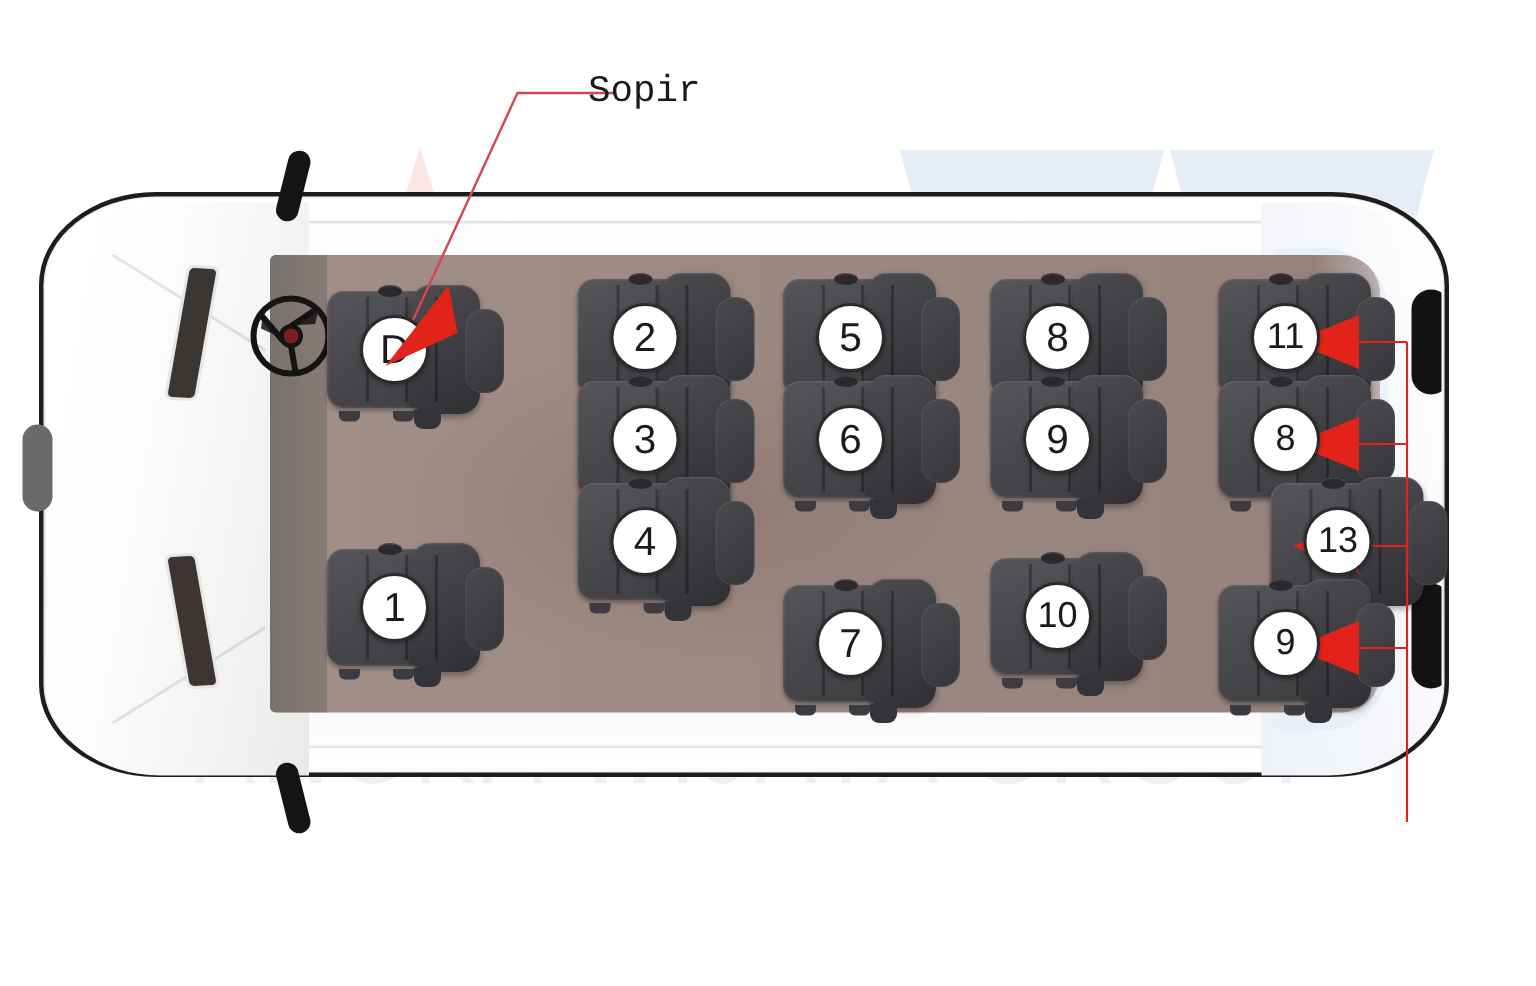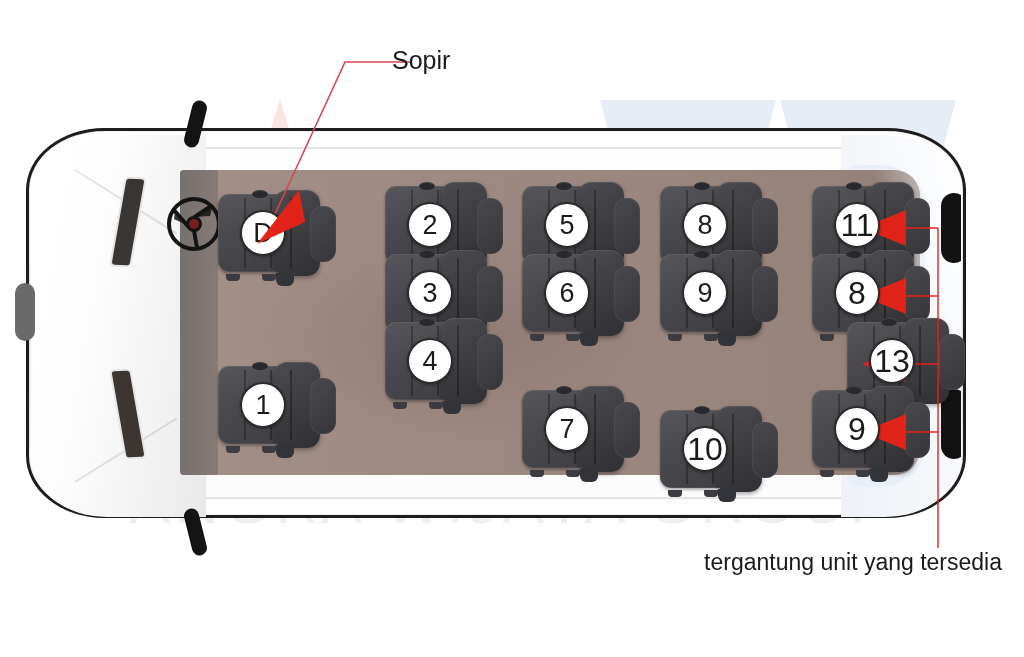--- a/index.html
+++ b/index.html
@@ -258,26 +258,26 @@
     border-radius: 50%;
     background: #ffffff;
     border: 2px solid #2b2b2b;
     display:flex; align-items:center; justify-content:center;
     font-size: 27px; font-weight: 400; color:#1b1b1b;
     line-height:1;
     box-shadow: 0 1px 3px rgba(0,0,0,.35);
     z-index: 6;
     font-family: "Liberation Sans", sans-serif;
   }
-  .seat-badge.wide { font-size: 32px; }
+  .seat-badge.wide { font-size: 24px; }
 
   
   #sopir-label {
     position:absolute; left: 392px; top: 46px;
-    font-size: 25px; color:#1a1a1a;
+    font-size: 25px; color:#1a1a1a;font-family:Liberation Mono, monospace;
   }
   #sopir-leader { position:absolute; left: 250px; top: 40px; width: 160px; height: 190px; }
 
   #driver-arrow { position:absolute; left: 255px; top: 188px; width: 60px; height: 60px; z-index: 7;}
 
   #fold-callouts { position:absolute; left:0; top:0; width: 1024px; height: 657px; }
 
   #fold-note {
     position:absolute;
     right: 22px; top: 548px;
@@ -427,21 +427,21 @@
     <div class="seat" style="left: 660px; top: 250px;">
       <div class="seat-cushion"></div>
       <div class="seat-backrest"></div>
       <div class="seat-bolster"></div>
       <div class="seat-headrest-knob"></div>
       <div class="seat-leg"></div>
       <div class="seat-foot-l"></div>
       <div class="seat-foot-r"></div>
       <div class="seat-badge">9</div>
     </div>
-    <div class="seat" style="left: 660px; top: 406px;">
+    <div class="seat" style="left: 660px; top: 368px;">
       <div class="seat-cushion"></div>
       <div class="seat-backrest"></div>
       <div class="seat-bolster"></div>
       <div class="seat-headrest-knob"></div>
       <div class="seat-leg"></div>
       <div class="seat-foot-l"></div>
       <div class="seat-foot-r"></div>
       <div class="seat-badge wide">10</div>
     </div>
     <div class="seat" style="left: 812px; top: 182px;">
@@ -505,14 +505,13 @@
   <polygon points="862,296 906,278 906,314" fill="#e2231a"></polygon>
 
   <line x1="938" y1="364" x2="878" y2="364" stroke="#e2231a" stroke-width="1.4"></line>
   <polygon points="862,364 906,346 906,382" fill="#e2231a"></polygon>
 
   <line x1="938" y1="432" x2="878" y2="432" stroke="#e2231a" stroke-width="1.4"></line>
   <polygon points="862,432 906,414 906,450" fill="#e2231a"></polygon>
 </svg>
 
 <div id="fold-note">
-  <div>tergantung unit yang tersedia</div>
 </div>
 
 </body></html>

